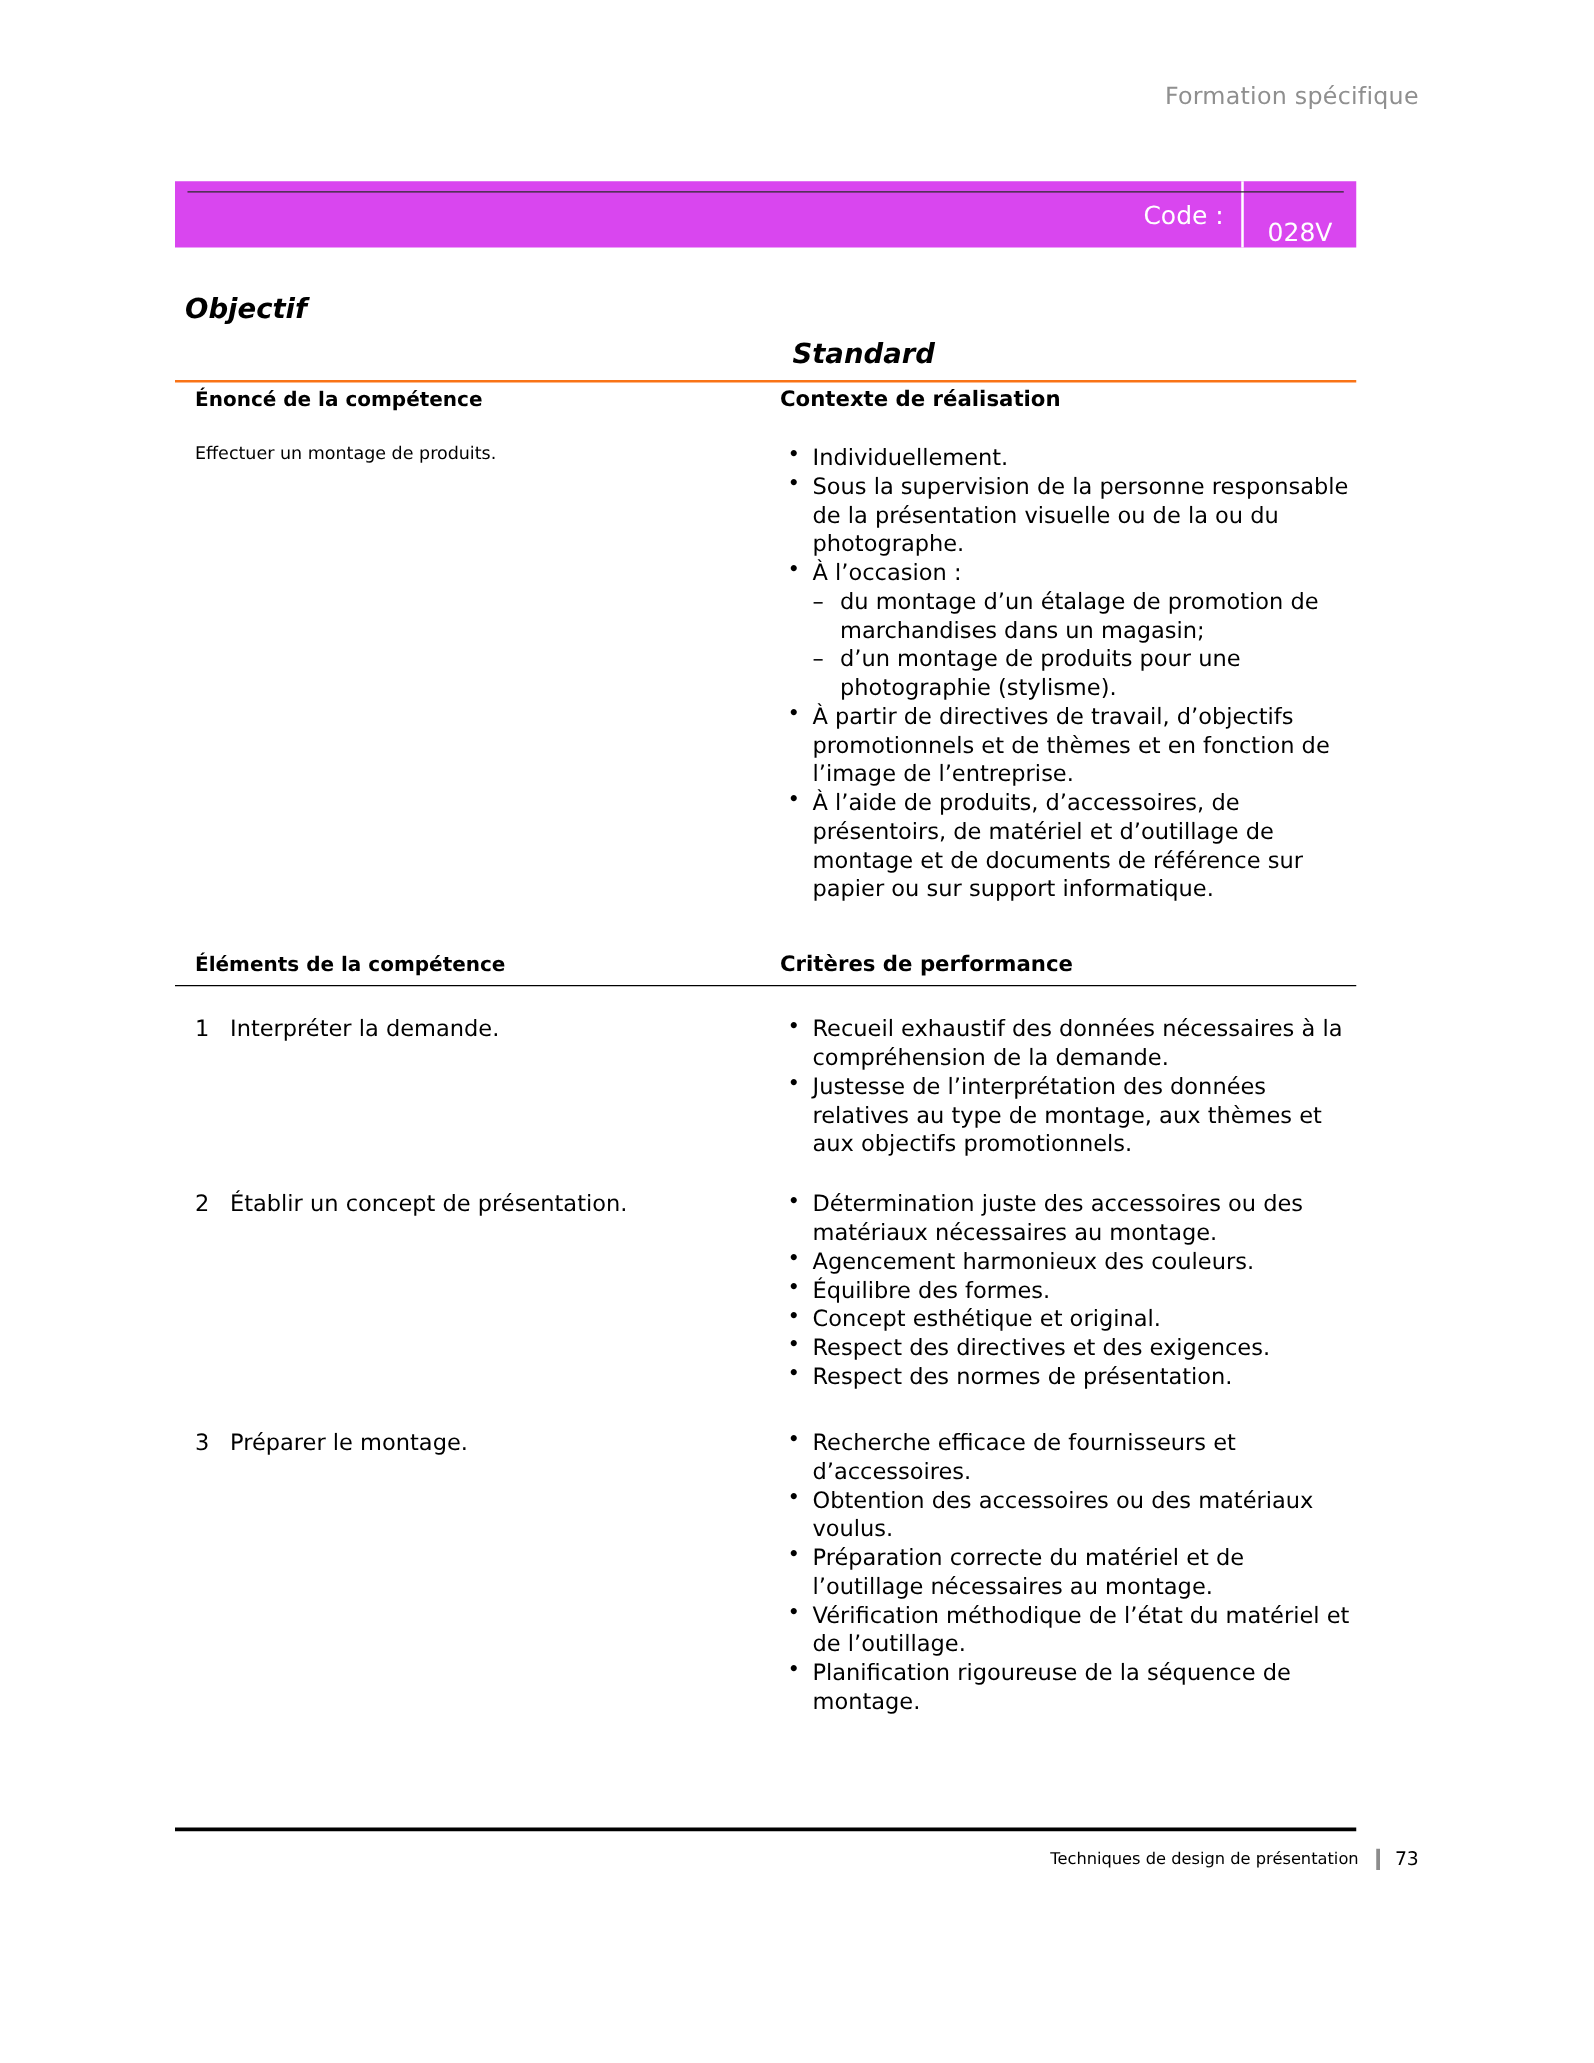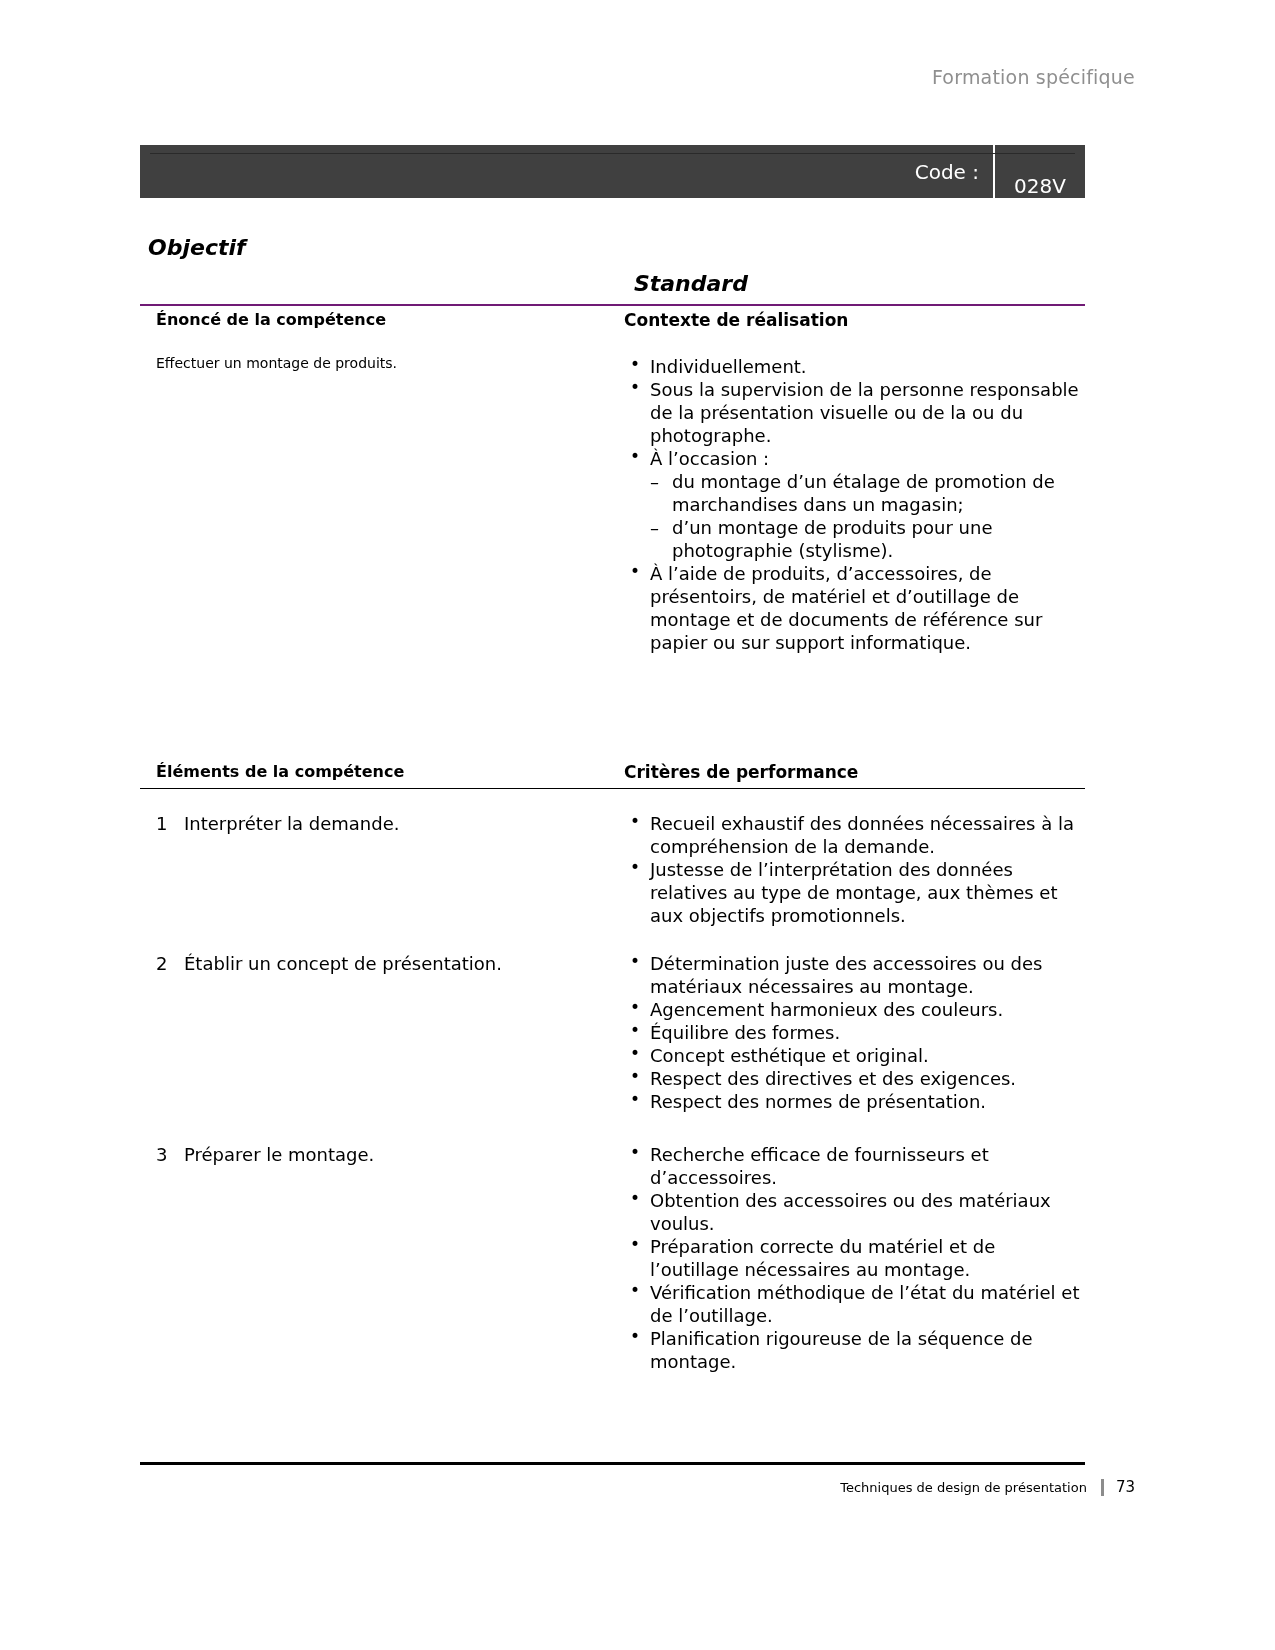--- a/index.html
+++ b/index.html
@@ -33,21 +33,21 @@
     letter-spacing: 0.2px;
   }
 
   
   .code-bar {
     position: absolute;
     left: 140px;
     top: 145px;
     width: 945px;
     height: 53px;
-    background: #404040;
+    background: #d946ef;
     display: flex;
     align-items: center;
     justify-content: flex-end;
     box-sizing: border-box;
   }
   .code-bar .line-top {
     position: absolute;
     left: 10px;
     right: 10px;
     top: 8px;
@@ -71,21 +71,21 @@
     text-align: center;
     margin-top: 28px;
   }
 
   
   .cols-header {
     position: absolute;
     left: 140px;
     top: 235px;
     width: 945px;
-    border-bottom: 2px solid #701a75;
+    border-bottom: 2px solid #f97316;
     padding-bottom: 8px;
     display: flex;
     gap: 20px;
   }
   .cols-header .col-left {
     width: 478px;
     font-size: 22px;
     font-weight: bold;
     font-style: italic;
     padding-left: 8px;
@@ -278,20 +278,21 @@
       <ul class="bul">
         <li>Individuellement.</li>
         <li>Sous la supervision de la personne responsable de la présentation visuelle ou de la ou du photographe.</li>
         <li>À l’occasion :</li>
       </ul>
       <ul class="dash">
         <li>du montage d’un étalage de promotion de marchandises dans un magasin;</li>
         <li>d’un montage de produits pour une photographie (stylisme).</li>
       </ul>
       <ul class="bul">
+        <li>À partir de directives de travail, d’objectifs promotionnels et de thèmes et en fonction de l’image de l’entreprise.</li>
         <li>À l’aide de produits, d’accessoires, de présentoirs, de matériel et d’outillage de montage et de documents de référence sur papier ou sur support informatique.</li>
       </ul>
     </div>
   </div>
 
   <div class="subhead-row" style="top:762px;">
     <div class="col-left">Éléments de la compétence</div>
     <div class="col-right">Critères de performance</div>
   </div>
 

